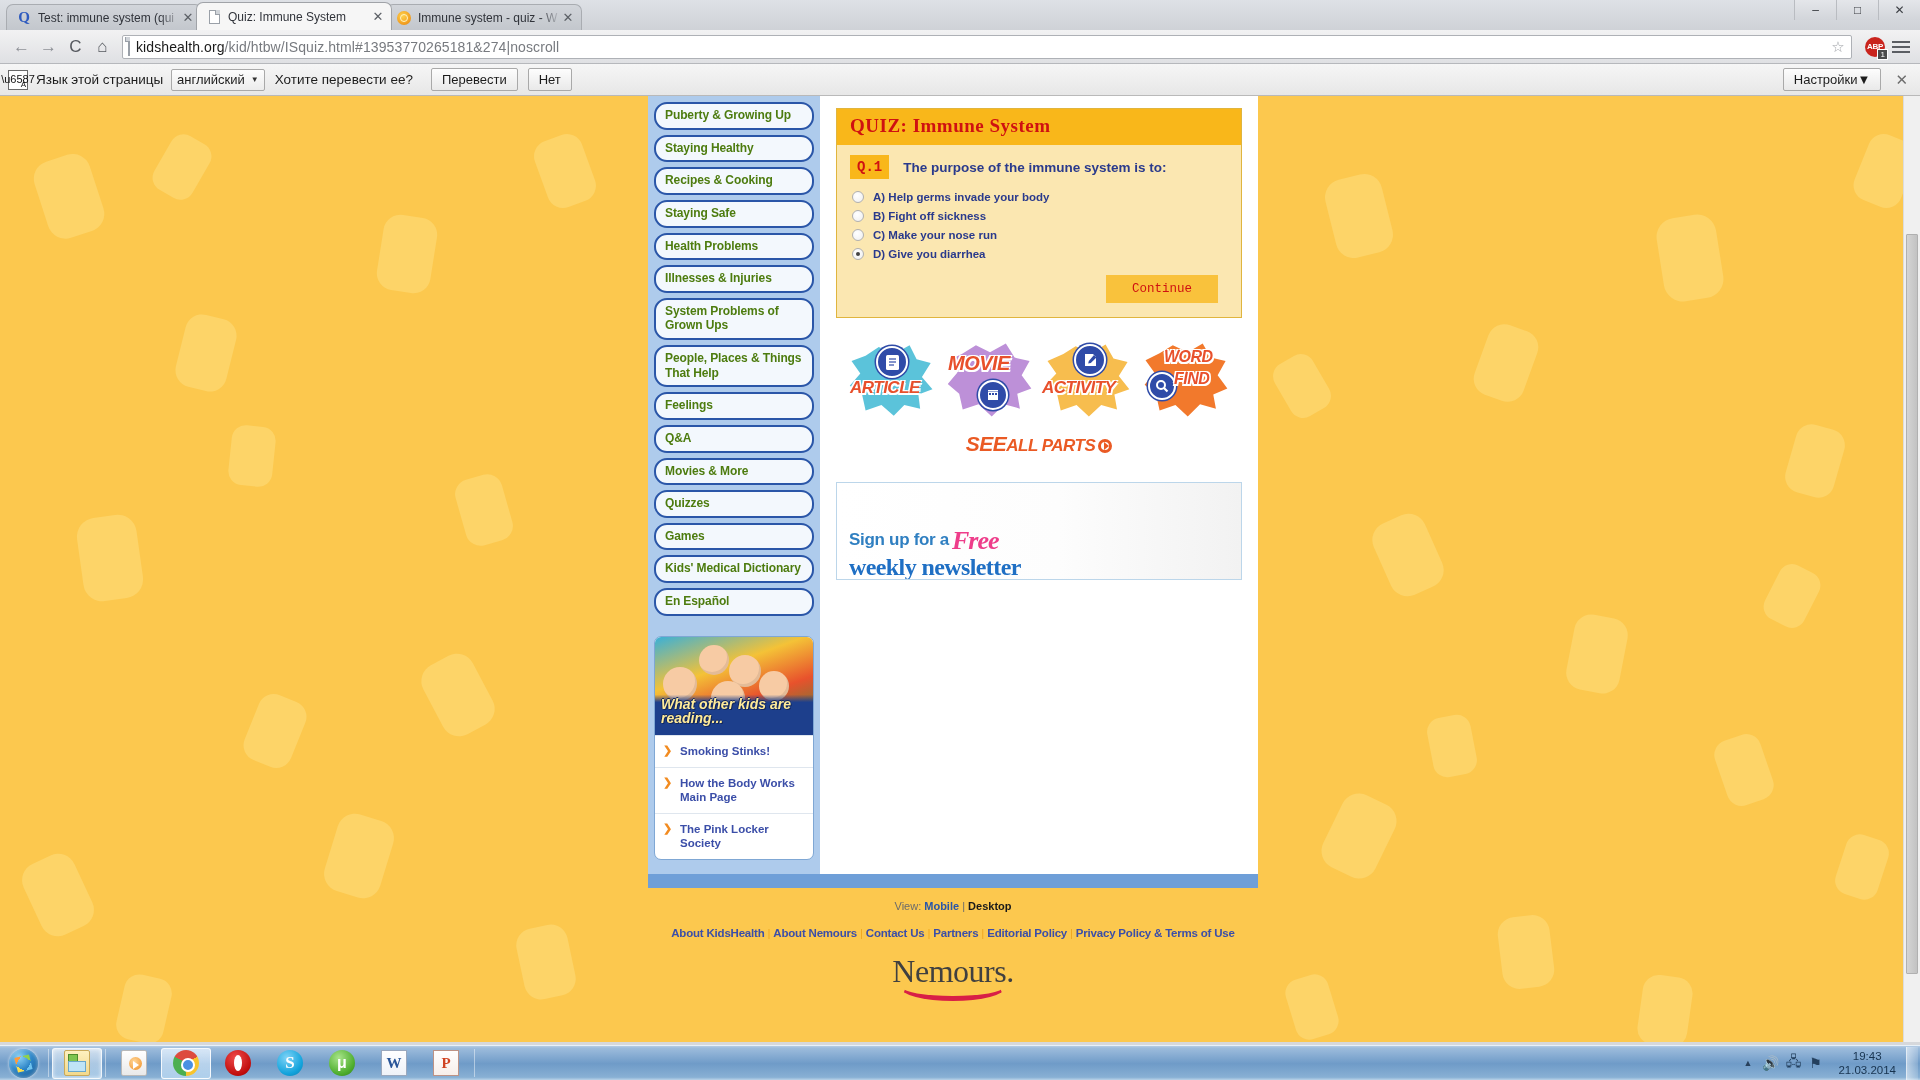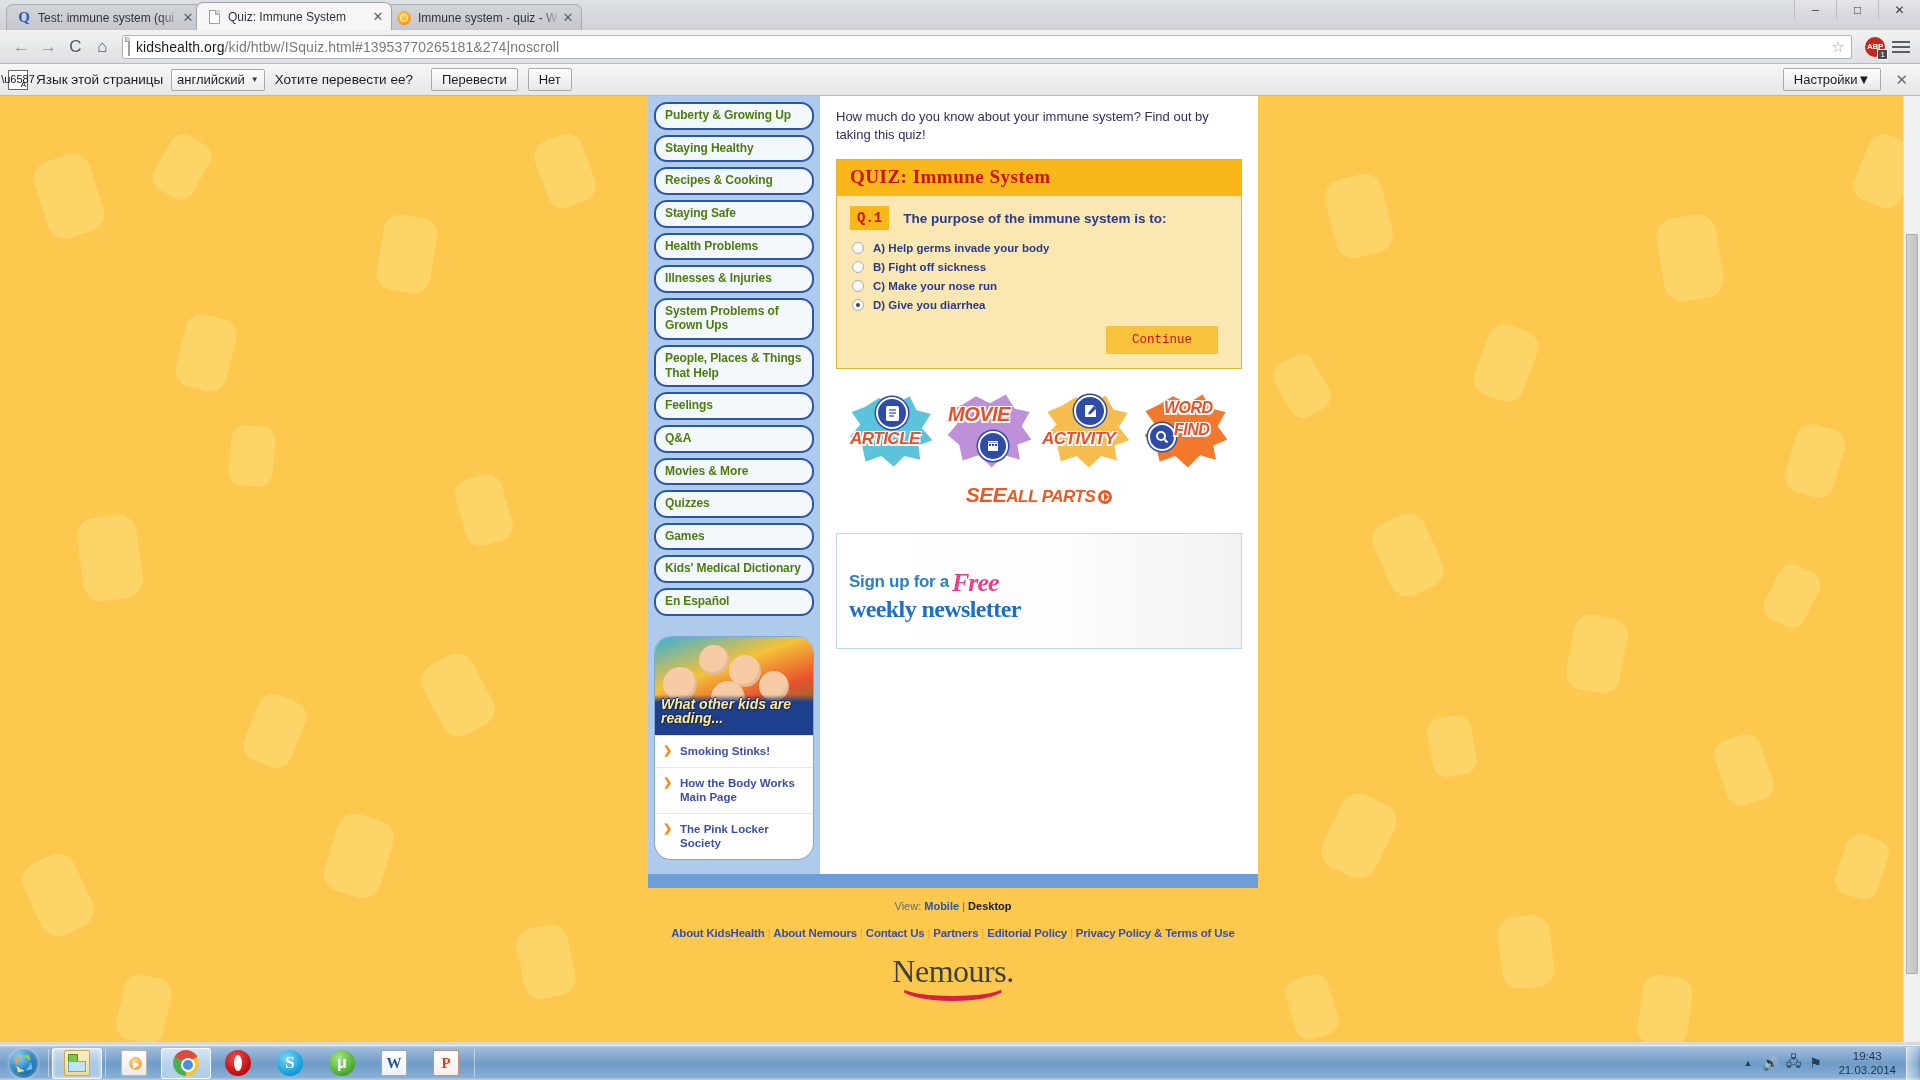--- a/index.html
+++ b/index.html
@@ -246,21 +246,21 @@
     padding: 4px 9px 5px 9px;
     margin-bottom: 5px;
     line-height: 1.22;
     letter-spacing: -0.1px;
   }
 
   .wokr {
     margin-top: 20px;
     background: #fff;
     border: 1px solid #7fa7d4;
-    border-radius: 17px;
+    border-radius: 7px;
     overflow: hidden;
   }
   .wokr-photo {
     height: 98px;
     position: relative;
     background: linear-gradient(160deg,#3ab0d8 0%, #f4c237 35%, #e8522c 62%, #2a8f3c 100%);
     overflow: hidden;
   }
   .wokr-photo .kid {
     position: absolute; border-radius: 50%;
@@ -401,24 +401,24 @@
   }
   .seeall .play:after {
     content:''; position:absolute; left: 3px; top: 0px;
     border-left: 5px solid #ea5a24;
     border-top: 4px solid transparent;
     border-bottom: 4px solid transparent;
   }
 
   
   .banner {
-    height: 116px;
+    height: 98px;
     border: 1px solid #bcd6ea;
     background: linear-gradient(to right,#ffffff 0%, #fdfdfd 55%, #f2f2f2 100%);
-    display: flex; align-items: center;
+    display: flex; align-items: flex-end;
     overflow: hidden;
     margin-bottom: 20px;
   }
   .banner-left { flex: 1 1 auto; padding: 6px 0 0 12px; position: relative; }
   .b-l1 { font-size: 17px; color: #2f7fc1; font-weight: bold; letter-spacing: -.3px; }
   .b-free {
     font-family: "Liberation Serif", serif;
     font-size: 26px; color: #ee3d8a; font-weight: bold; font-style: italic;
     letter-spacing: -1px; vertical-align: -4px; margin-left: 3px;
   }
@@ -785,21 +785,20 @@
               <span>How the Body Works Main Page</span>
             </div>
             <div class="wokr-link">
               <span class="arrow-icon">❯</span>
               <span>The Pink Locker Society</span>
             </div>
           </div>
         </div>
 
         <div class="maincol">
-          <div class="intro">How much do you know about your immune system? Find out by taking this quiz!</div>
 
           <div class="quizbox">
             <div class="quiz-header">
               <span class="qt">QUIZ: Immune System</span>
             </div>
             <div class="quiz-body">
               <div class="qrow">
                 <span class="qnum">Q.1</span>
                 <span class="qtext">The purpose of the immune system is to:</span>
               </div>

